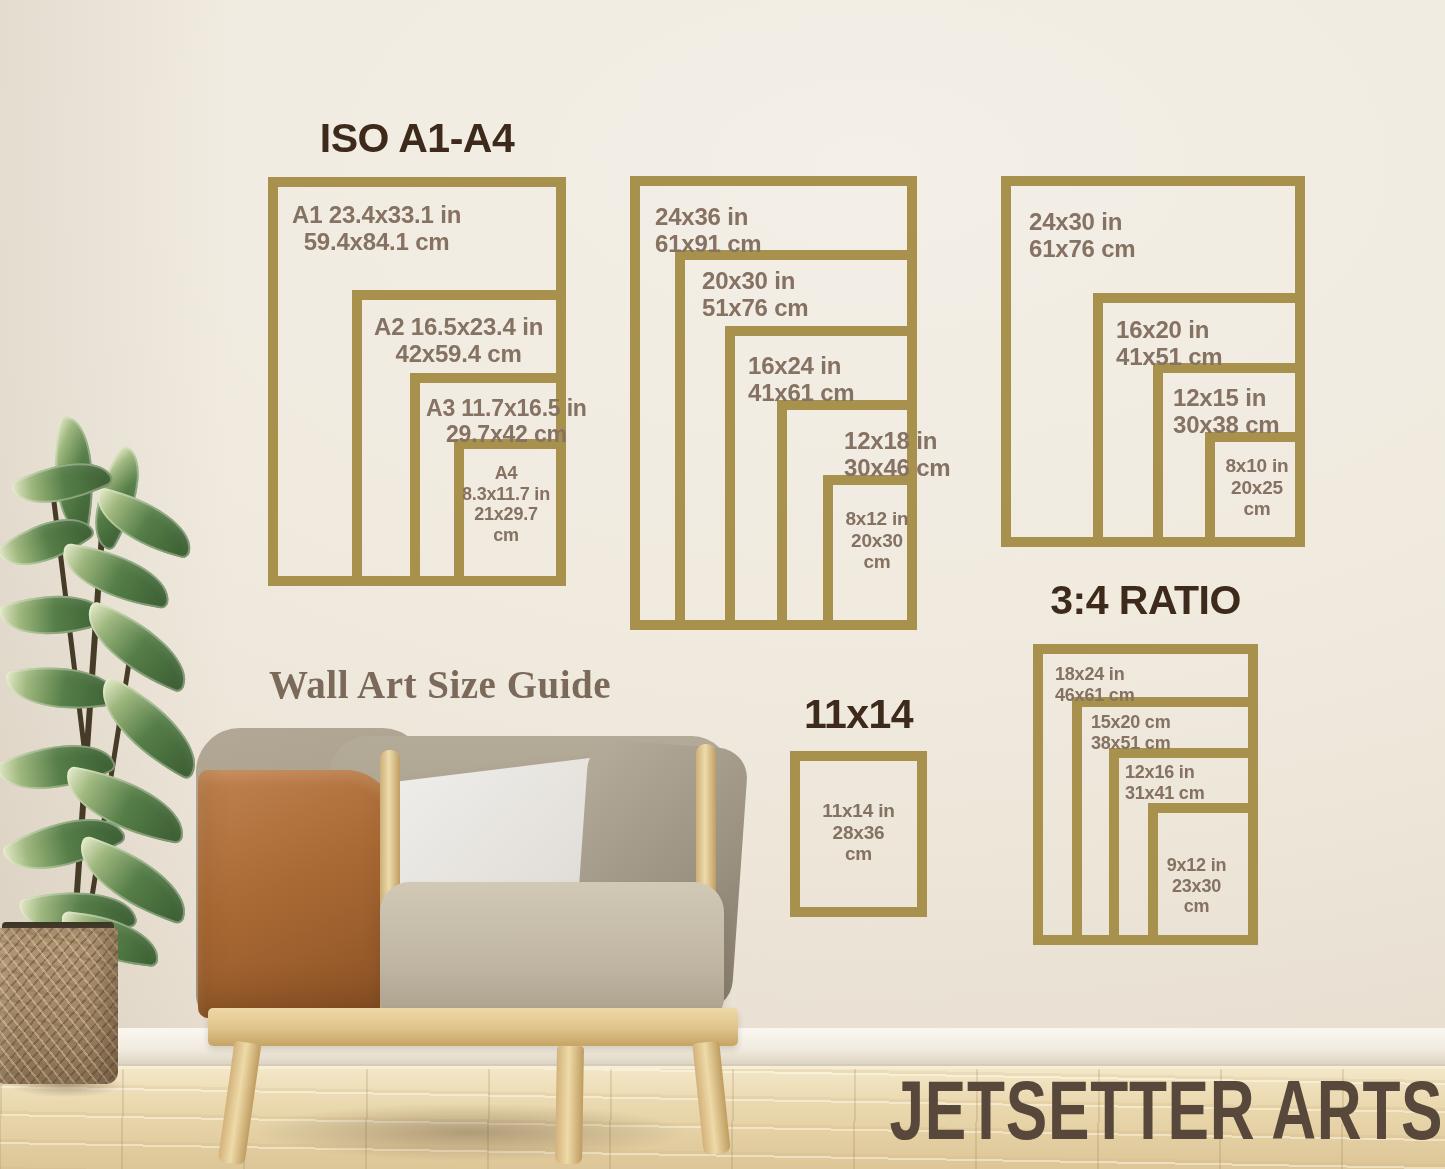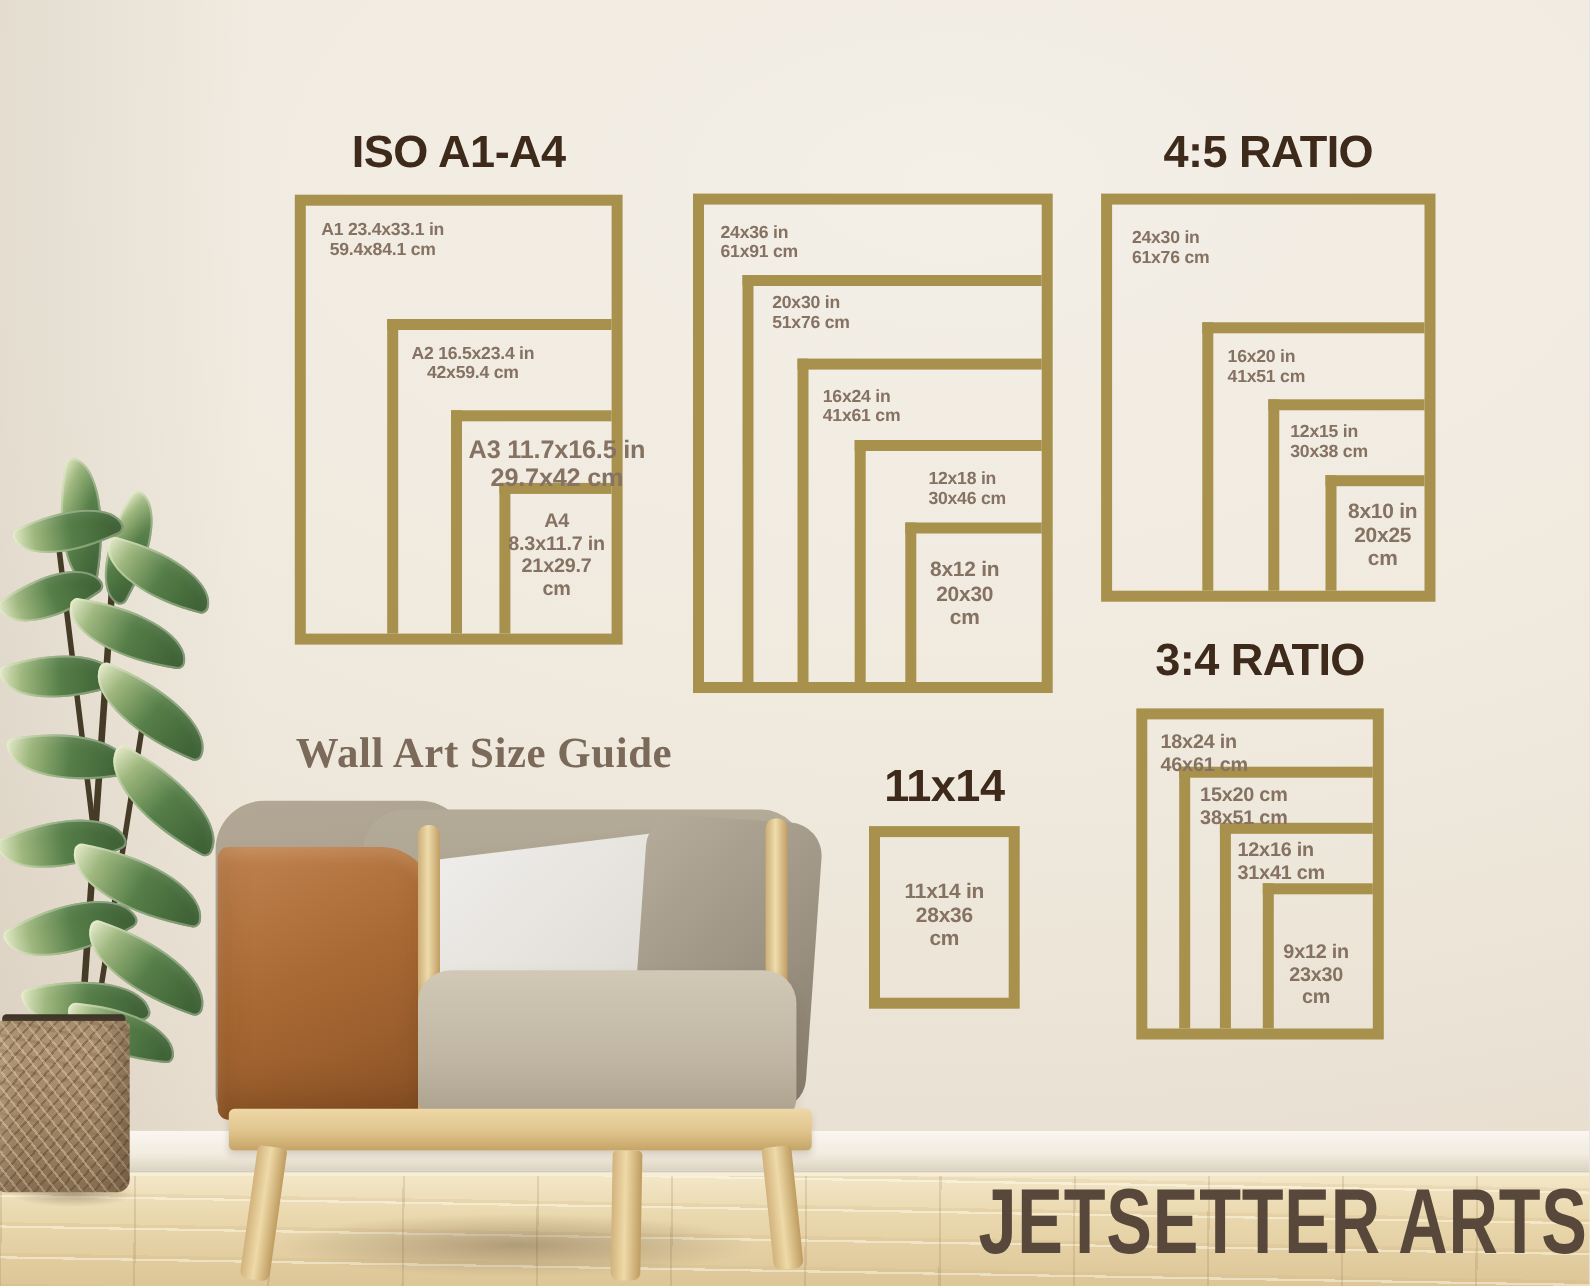--- a/index.html
+++ b/index.html
@@ -26,21 +26,21 @@
         border-top:3px solid #f7eed3;}
 
   
   .chart{position:absolute;border:10px solid var(--frame_gold,#a8914c);box-sizing:border-box;}
   .sub{position:absolute;right:0;bottom:0;
        border-left:10px solid var(--frame_gold,#a8914c);
        border-top:10px solid var(--frame_gold,#a8914c);}
   .chart-title{position:absolute;text-align:center;font-weight:bold;font-size:41px;
        letter-spacing:-.5px;color:var(--title_brown,#3e2a1b);line-height:1;}
   .flabel{position:absolute;color:var(--label_brown,#857262);font-weight:bold;
-       font-size:16px;line-height:1.14;letter-spacing:-.2px;}
+       font-size:24px;line-height:1.14;letter-spacing:-.2px;}
   .flabel .fl{display:block;white-space:nowrap;}
   .flabel.ctr{text-align:center;}
   .chart.small .flabel{font-size:18px;}
 
   .caption{position:absolute;left:240px;top:662px;width:400px;text-align:center;
        font-family:"Liberation Serif",serif;font-weight:bold;font-size:39px;
        letter-spacing:.5px;color:var(--caption_brown,#7b695a);}
   .brand{position:absolute;right:2px;top:1068px;font-weight:bold;font-size:84px;line-height:1;
        color:var(--brand_brown,#57483b);transform:scaleX(.74);transform-origin:100% 50%;
        letter-spacing:1px;white-space:nowrap;}
@@ -122,21 +122,21 @@
       <span class="fl">29.7x42 cm</span>
     </div>
     <div class="flabel ctr" style="left:178px;top:276px;width:100px;font-size:18px;">
       <span class="fl">A4</span>
       <span class="fl">8.3x11.7 in</span>
       <span class="fl">21x29.7</span>
       <span class="fl">cm</span>
     </div>
   </div>
 
-  <div class="chart" style="left:630px;top:176px;width:327px;height:454px;">
+  <div class="chart" style="left:630px;top:176px;width:287px;height:454px;">
     <div class="sub" style="left:35px;top:64px;"></div>
     <div class="sub" style="left:85px;top:140px;"></div>
     <div class="sub" style="left:137px;top:214px;"></div>
     <div class="sub" style="left:183px;top:289px;"></div>
     <div class="flabel" style="left:15px;top:17px;">
       <span class="fl">24x36 in</span>
       <span class="fl">61x91 cm</span>
     </div>
     <div class="flabel" style="left:62px;top:81px;">
       <span class="fl">20x30 in</span>
@@ -150,21 +150,20 @@
       <span class="fl">12x18 in</span>
       <span class="fl">30x46 cm</span>
     </div>
     <div class="flabel ctr" style="left:187px;top:322px;width:100px;font-size:19px;">
       <span class="fl">8x12 in</span>
       <span class="fl">20x30</span>
       <span class="fl">cm</span>
     </div>
   </div>
 
-  <div class="chart-title" style="left:1001px;width:304px;top:118px;">4:5 RATIO</div>
   <div class="chart" style="left:1001px;top:176px;width:304px;height:371px;">
     <div class="sub" style="left:82px;top:107px;"></div>
     <div class="sub" style="left:142px;top:177px;"></div>
     <div class="sub" style="left:194px;top:246px;"></div>
     <div class="flabel" style="left:18px;top:22px;">
       <span class="fl">24x30 in</span>
       <span class="fl">61x76 cm</span>
     </div>
     <div class="flabel" style="left:105px;top:130px;">
       <span class="fl">16x20 in</span>

